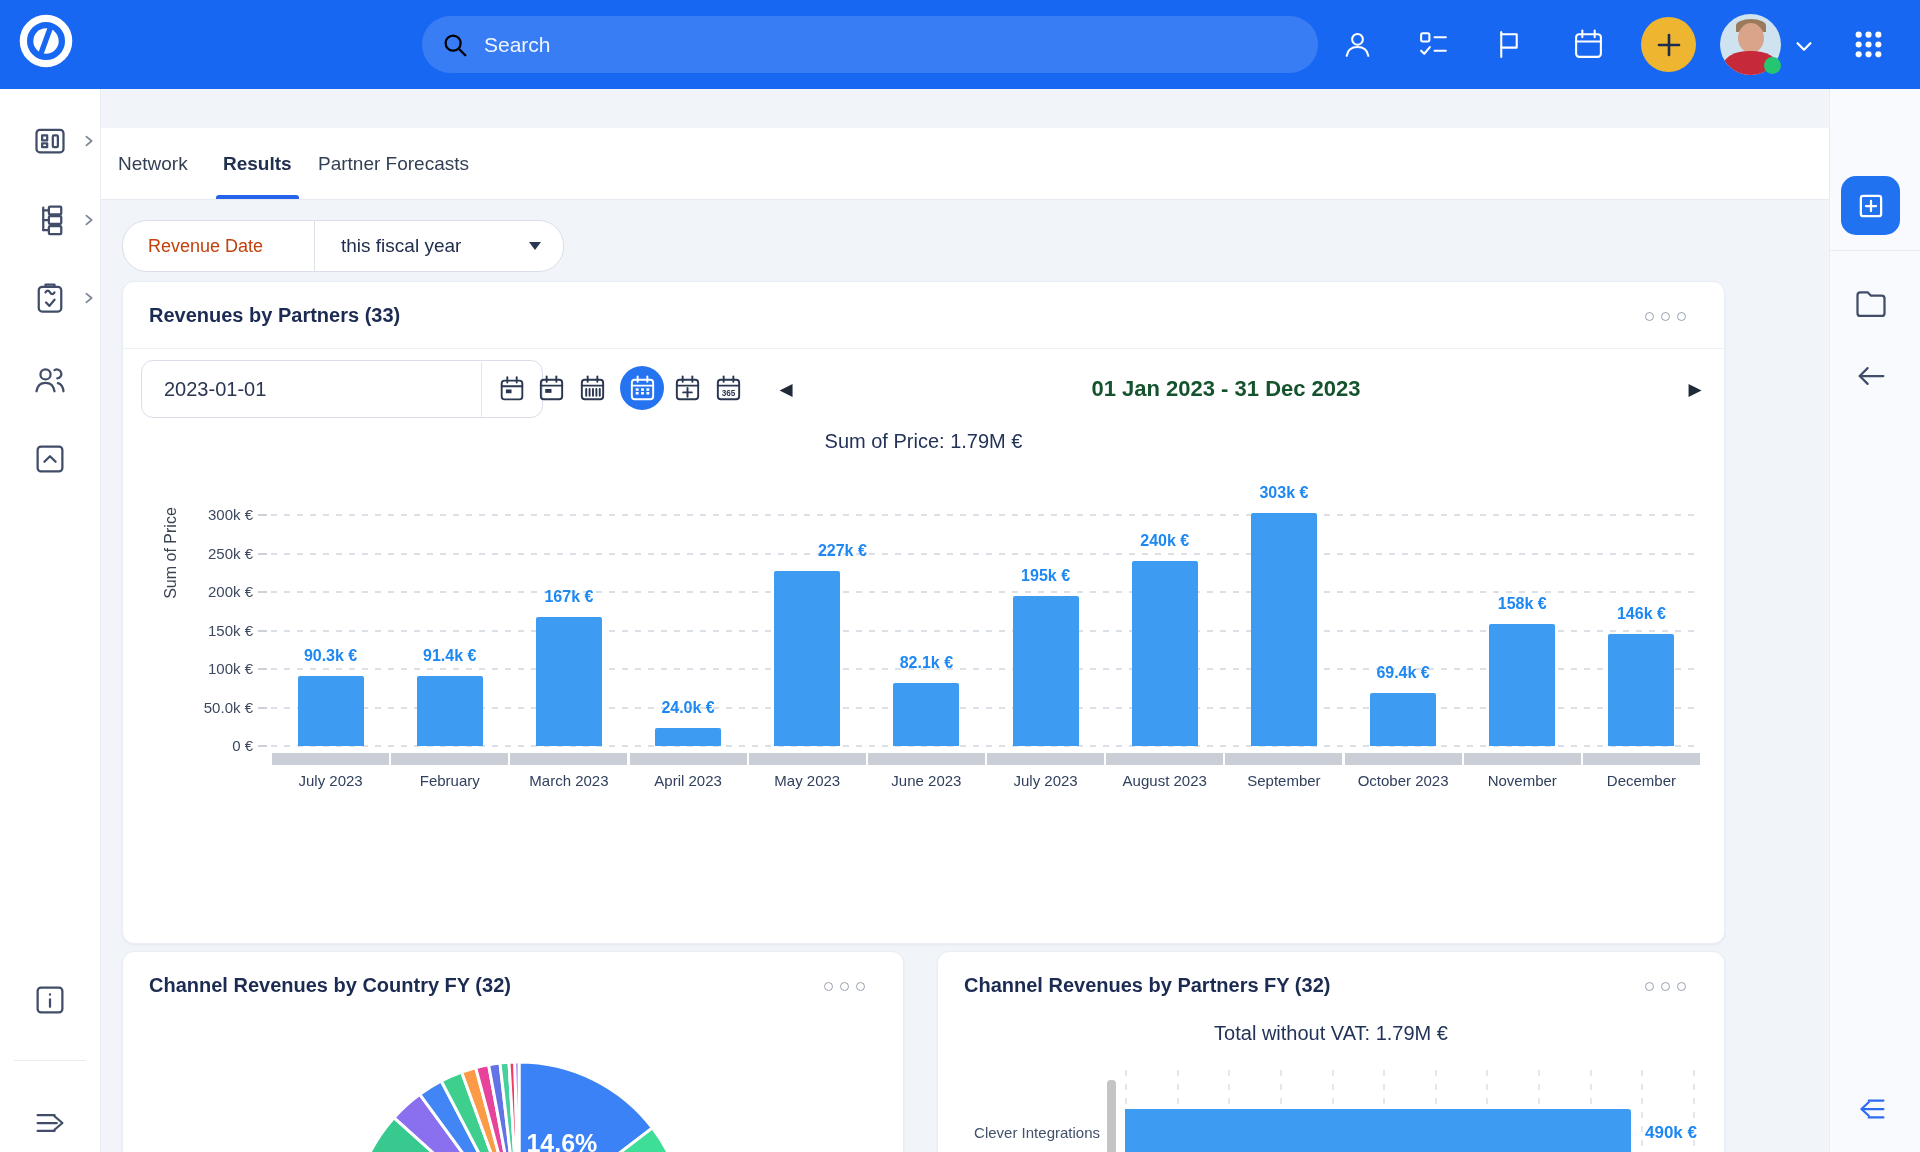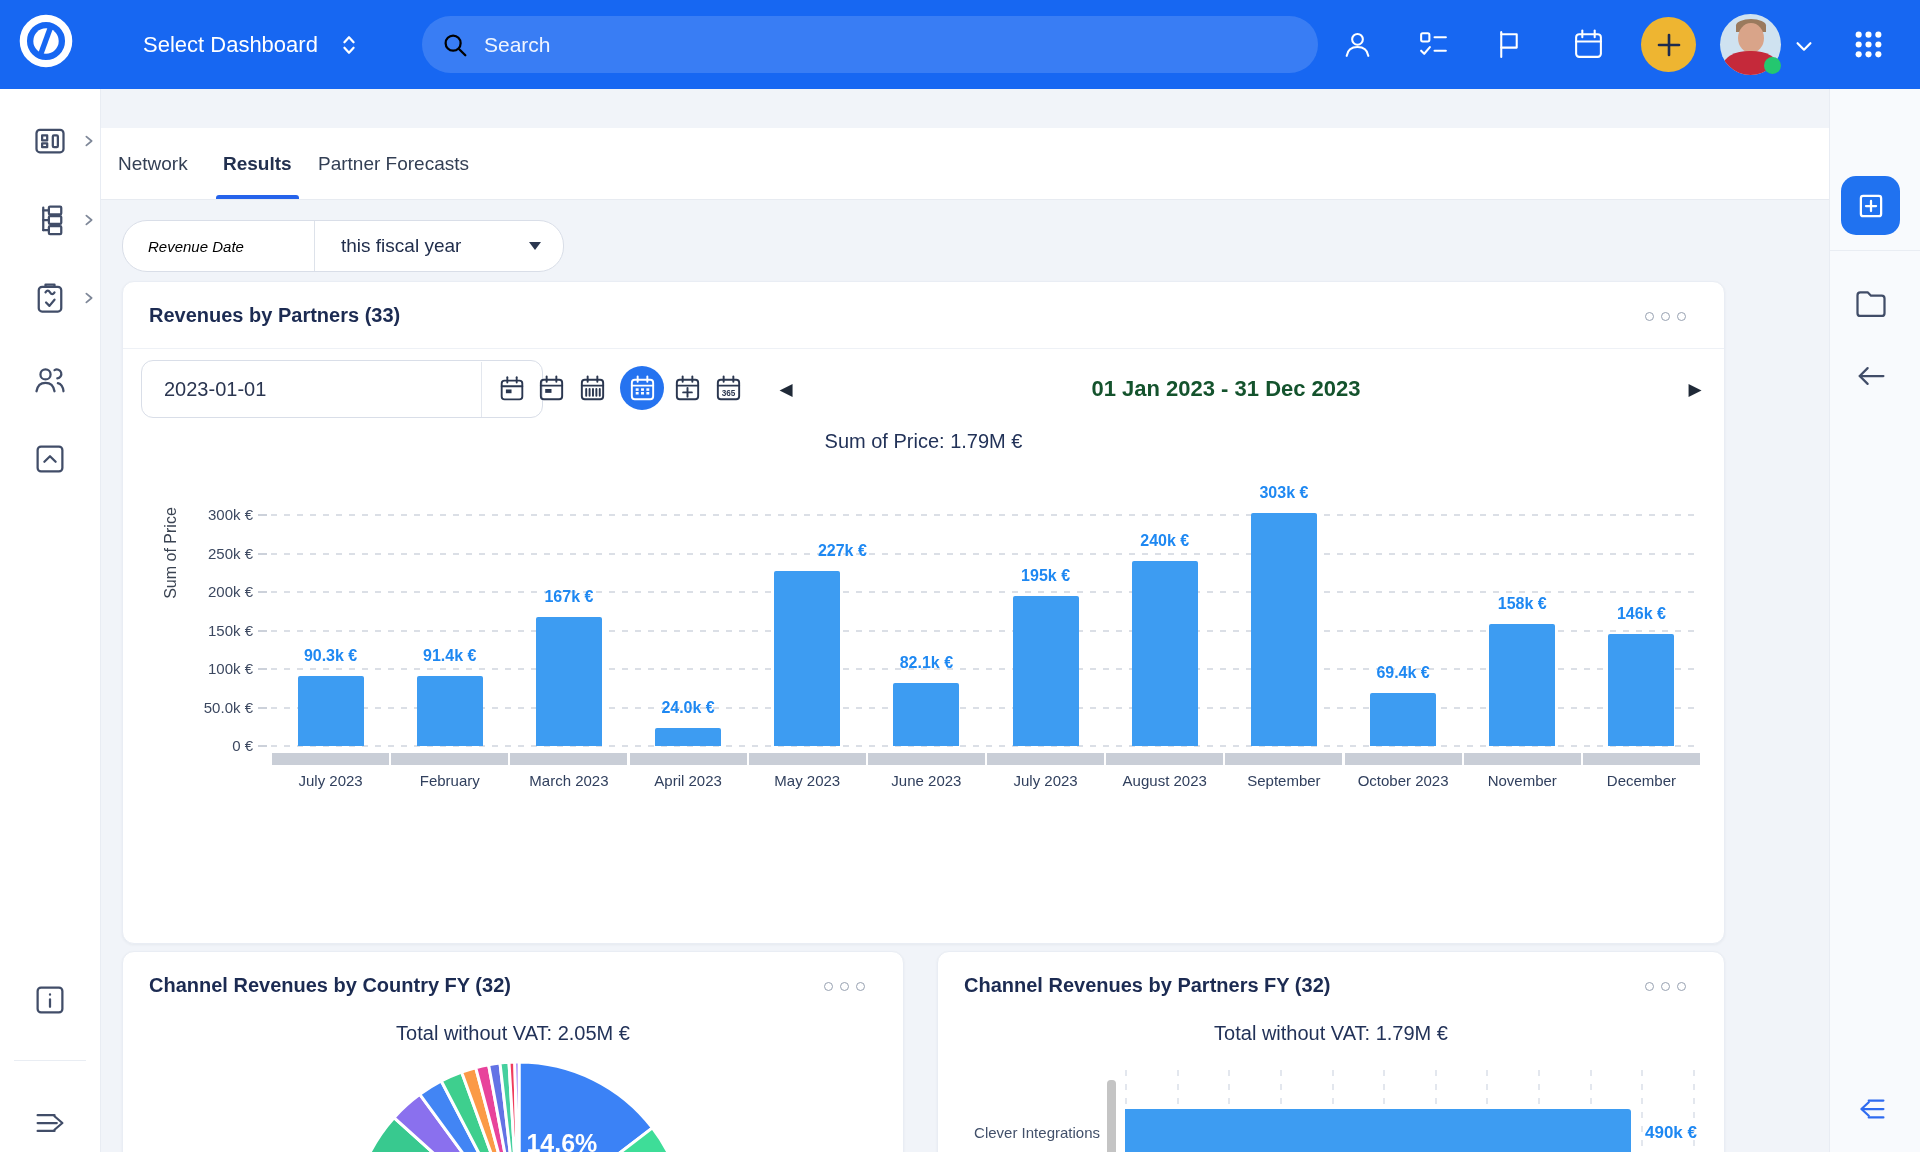--- a/index.html
+++ b/index.html
@@ -49,21 +49,21 @@
   .main{position:absolute;left:100px;top:89px;width:1730px;bottom:0;margin-top:39px;}
   .tabsbar{position:absolute;left:0;top:0;width:1730px;height:71px;background:#fff;border-bottom:1px solid #e7ebf1;}
   .tab{position:absolute;top:0;height:71px;display:flex;align-items:center;font-size:19px;color:#333f54;
        font-weight:500;cursor:pointer;}
   .tab.active{color:#22304f;font-weight:600;}
   .tab.active::after{content:"";position:absolute;left:-7px;right:-7px;bottom:0;height:4px;background:#2563eb;
                      border-radius:3px 3px 0 0;}
 
   .filter-pill{position:absolute;left:22px;top:92px;width:440px;height:50px;background:#fff;border:1px solid #d9dee8;
                border-radius:25px;display:flex;align-items:center;cursor:pointer;}
-  .f-label{width:166px;padding-left:25px;font-size:15px;color:#000000;font-style:italic;}
+  .f-label{width:166px;padding-left:25px;font-size:18px;color:#c2410c;}
   .f-sep{width:1px;align-self:stretch;background:#dde2ea;}
   .f-value{flex:1;display:flex;align-items:center;justify-content:space-between;padding:0 22px 0 26px;
            font-size:19px;color:#212e4c;}
   .caret{width:0;height:0;border-left:6px solid transparent;border-right:6px solid transparent;
          border-top:8px solid #2b3750;}
   .applygrp{position:absolute;left:496px;top:92px;height:50px;display:flex;}
   .apply-main{border:2px solid #2f6df5;border-radius:10px 0 0 10px;background:#fff;display:flex;align-items:center;
               gap:11px;padding:0 21px;color:#2563eb;font-size:20px;font-weight:700;cursor:pointer;}
   .apply-chev{border:1.5px solid #638df5;border-left:1px solid #9ab4f8;border-radius:0 10px 10px 0;width:52px;
               background:#fff;display:flex;align-items:center;justify-content:center;color:#2563eb;cursor:pointer;}
@@ -126,27 +126,20 @@
 <body>
 
 <div class="root">
 
   <div class="topbar">
     <svg class="logo" viewBox="0 0 64 64">
       <circle cx="32" cy="32" r="25" fill="none" stroke="#fff" stroke-width="8"></circle>
       <circle cx="32" cy="32" r="14" fill="#fff"></circle>
       <rect x="28.5" y="12" width="6" height="40" fill="#1767f2" transform="rotate(20 32 32)"></rect>
     </svg>
-    <div class="dash-select">
-      <span>Select Dashboard</span>
-      <svg class="ic" width="22" height="22" viewBox="0 0 24 24" style="stroke-width:2.4">
-        <path d="M7 9l5-5.5L17 9"></path>
-          <path d="M7 15l5 5.5 5-5.5"></path>
-      </svg>
-    </div>
     <div class="searchbar">
       <svg class="ic" width="30" height="30" viewBox="0 0 32 32" style="margin:0 12px 0 18px;stroke-width:2.4">
         <circle cx="14" cy="14" r="8"></circle>
           <line x1="20.5" y1="20.5" x2="27" y2="27"></line>
       </svg>
       <input type="text" placeholder="Search" style="">
     </div>
 
     <svg class="ic hicon" style="left:1341px" viewBox="0 0 32 32" stroke-width="2.2">
       <circle cx="16" cy="11" r="5.2"></circle>
@@ -470,21 +463,20 @@
         </div>
     </div>
 
     <div class="card card2">
       <div class="c-title">Channel Revenues by Country FY (32)</div>
       <div class="menu-ooo">
           <i></i>
           <i></i>
           <i></i>
         </div>
-      <div class="c-sub">Total without VAT: 2.05M €</div>
       <svg id="pie" width="780" height="312" viewBox="0 0 780 312">
           <path d="M396,170 L396.0,2.0 A168,168 0 0 1 529.4,67.9 Z" fill="#3b82f6" stroke="#fff" stroke-width="3" stroke-linejoin="round"></path>
           <text x="438.9" y="92.0" text-anchor="middle" fill="#fff" font-size="25" font-weight="bold" font-family="Liberation Sans, sans-serif">14.6%</text>
           <path d="M396,170 L529.4,67.9 A168,168 0 0 1 560.8,202.5 Z" fill="#3edd98" stroke="#fff" stroke-width="3" stroke-linejoin="round"></path>
           <path d="M396,170 L560.8,202.5 A168,168 0 0 1 489.6,309.5 Z" fill="#2cc5c9" stroke="#fff" stroke-width="3" stroke-linejoin="round"></path>
           <path d="M396,170 L489.6,309.5 A168,168 0 0 1 368.7,335.8 Z" fill="#9061f2" stroke="#fff" stroke-width="3" stroke-linejoin="round"></path>
           <path d="M396,170 L368.7,335.8 A168,168 0 0 1 269.3,280.3 Z" fill="#fb8c3c" stroke="#fff" stroke-width="3" stroke-linejoin="round"></path>
           <path d="M396,170 L269.3,280.3 A168,168 0 0 1 229.1,189.0 Z" fill="#ee4a9b" stroke="#fff" stroke-width="3" stroke-linejoin="round"></path>
           <path d="M396,170 L229.1,189.0 A168,168 0 0 1 238.7,111.1 Z" fill="#4e8df5" stroke="#fff" stroke-width="3" stroke-linejoin="round"></path>
           <path d="M396,170 L238.7,111.1 A168,168 0 0 1 271.0,57.7 Z" fill="#38c98f" stroke="#fff" stroke-width="3" stroke-linejoin="round"></path>

